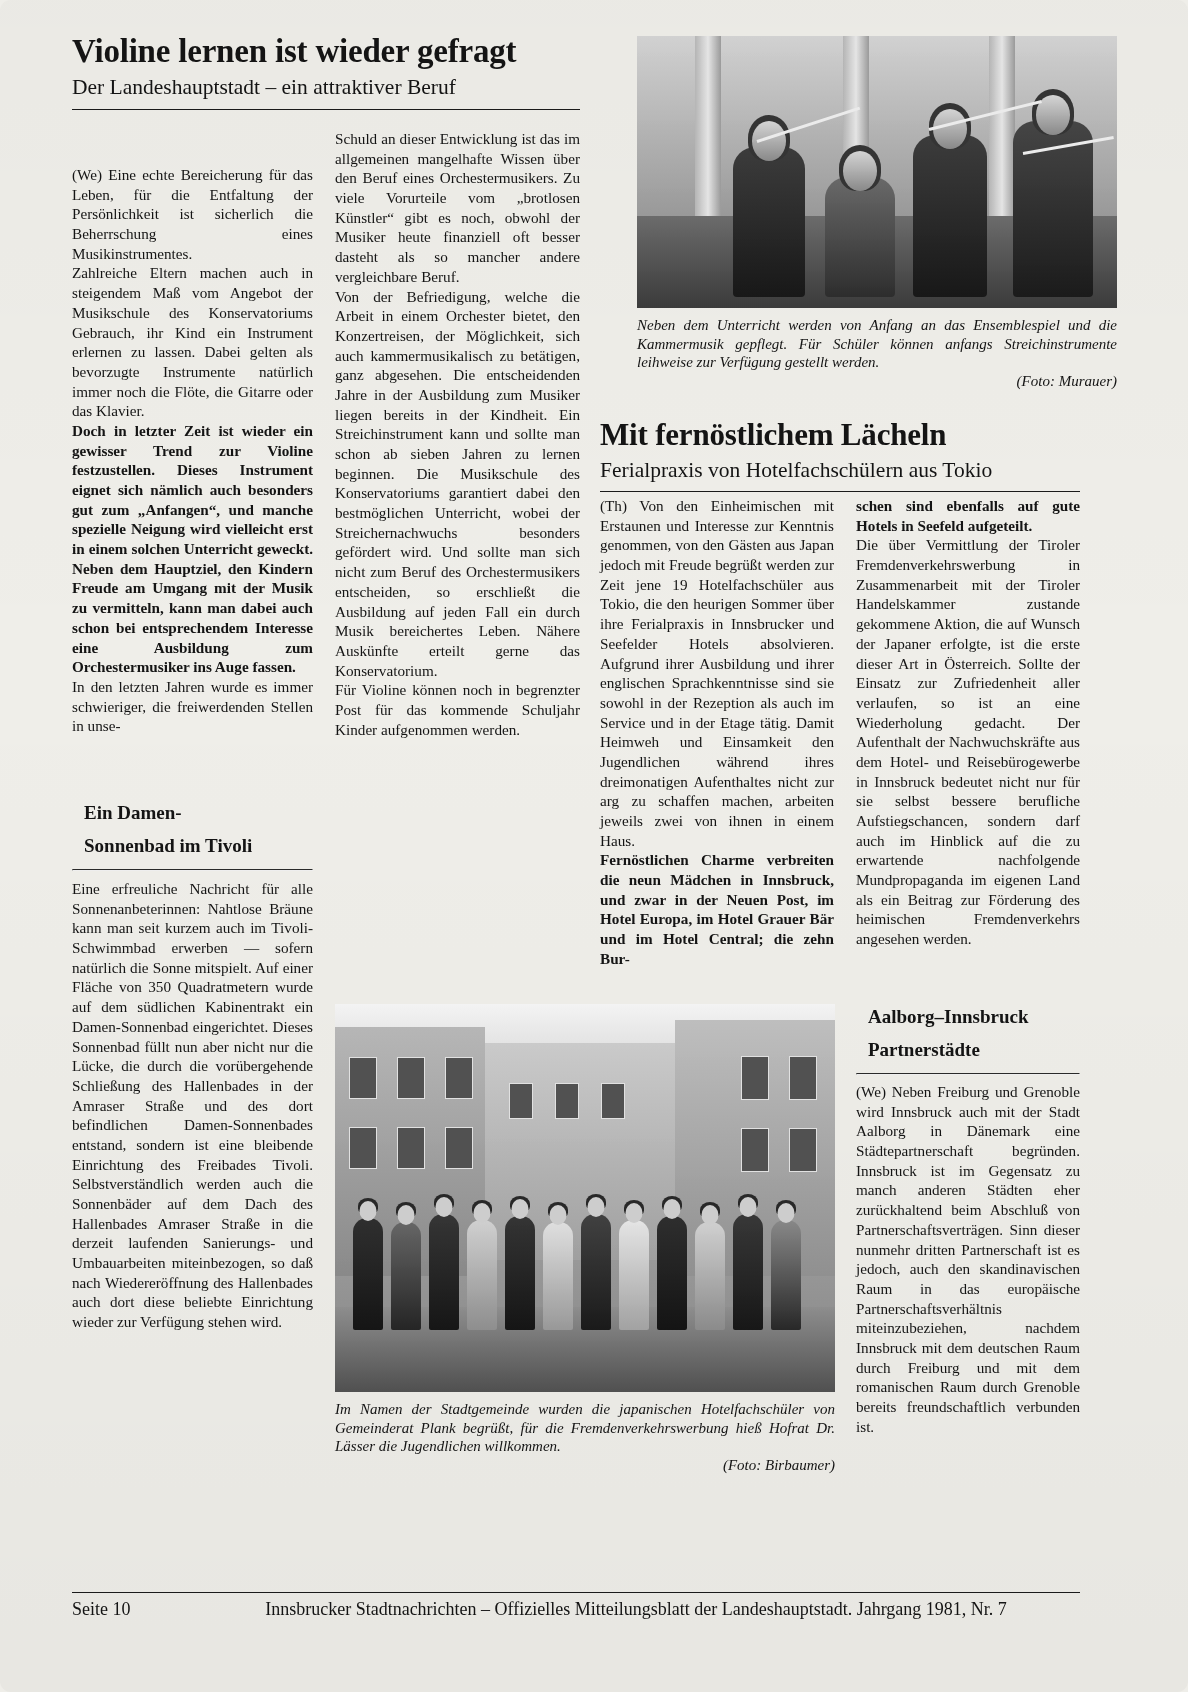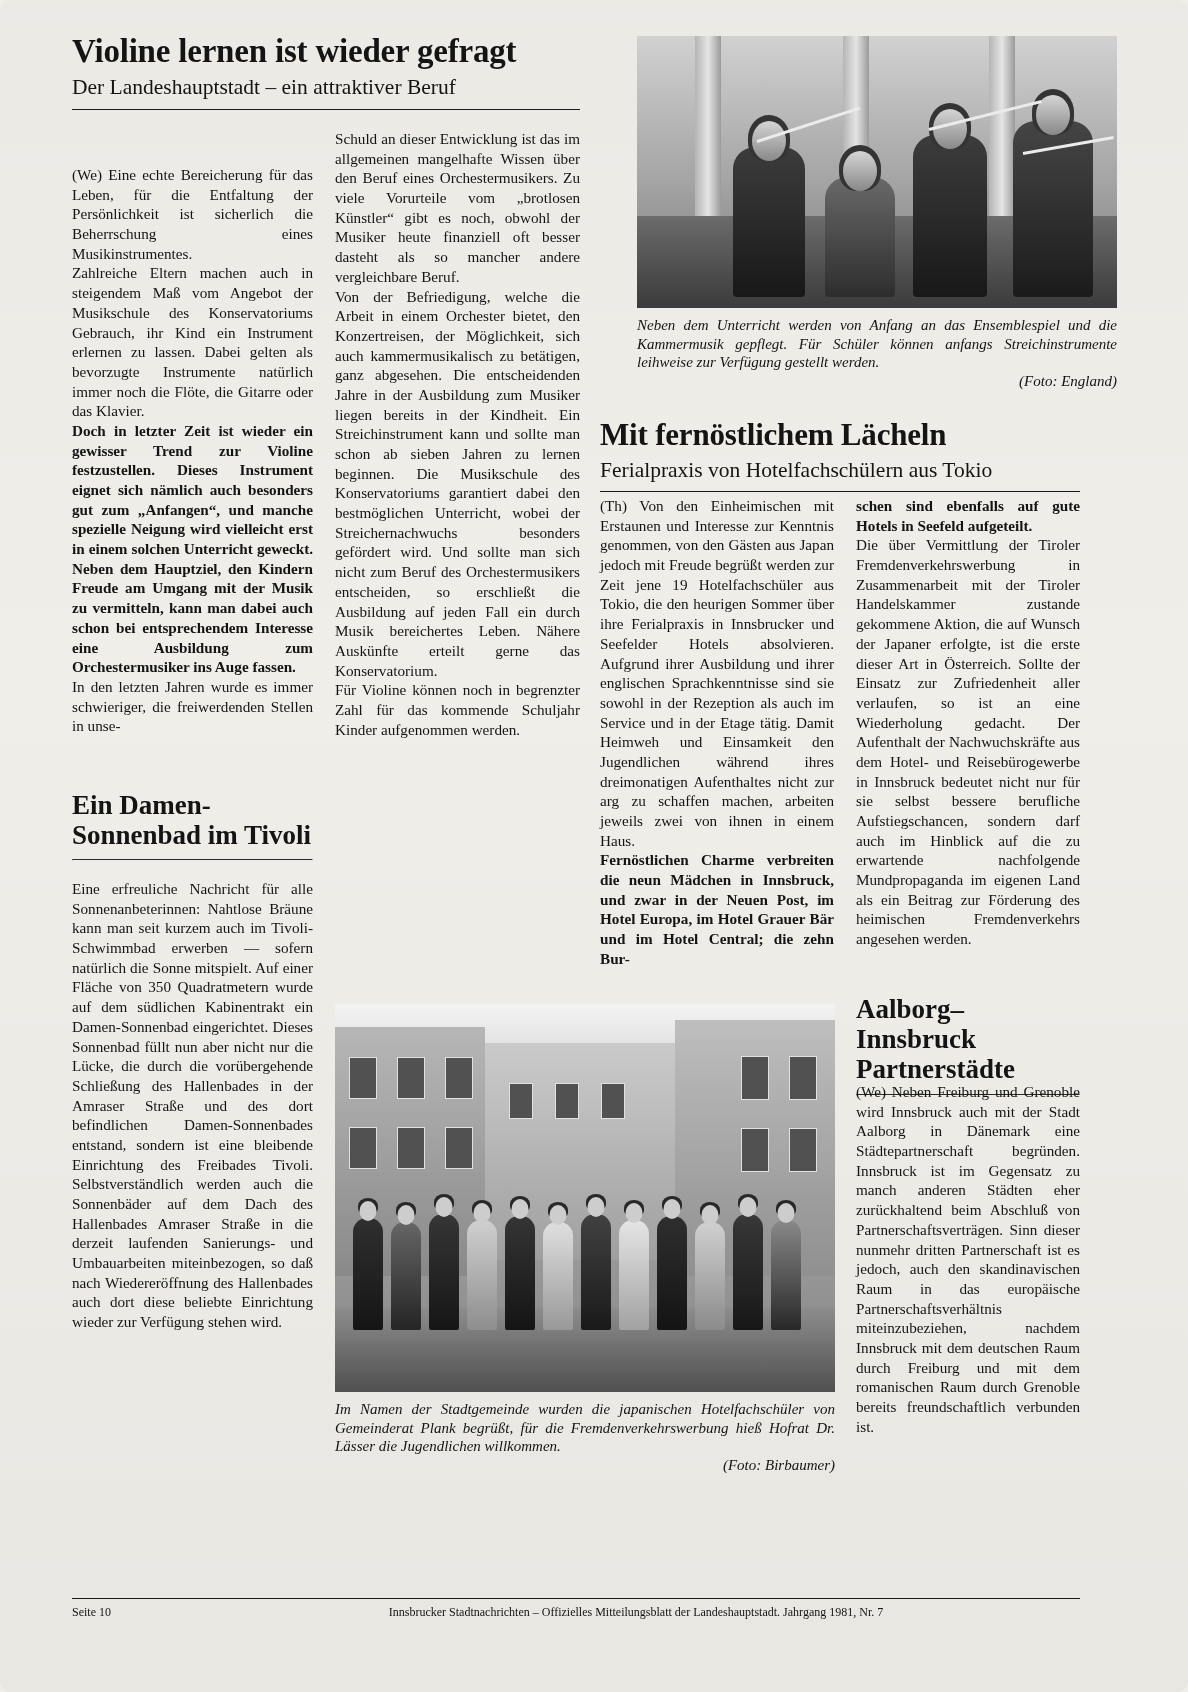--- a/index.html
+++ b/index.html
@@ -47,23 +47,23 @@
   h2.subhead {
     font-family:"Liberation Serif", serif;
     font-weight:normal;
     font-size:21.5px;
     line-height:1.15;
     margin:6px 0 0 0;
   }
   h3.secthead {
     font-family:"Liberation Serif", serif;
     font-weight:bold;
-    font-size:27px;
+    font-size:19px;
     line-height:1.12;
-    margin:0;
+    margin:12px;
   }
 
   
   .rule {
     border:0;
     border-top:1.6px solid #1a1a1a;
     margin:0;
   }
   .rule-thin { border-top:1px solid #2a2a2a; }
 
@@ -85,21 +85,21 @@
     line-height:1.24;
     text-align:justify;
   }
   .cap .credit { display:block; text-align:right; font-style:italic; }
 
   
   .footer {
     position:absolute;
     left:0; bottom:0;
     width:1008px;
-    font-size:12px;
+    font-size:18px;
   }
   .footer .line { border-top:1.4px solid #1a1a1a; margin-bottom:6px; }
   .footer .row { display:flex; justify-content:flex-start; align-items:baseline; }
   .footer .pg { width:150px; }
   .footer .ctr { flex:1; text-align:center; padding-right:30px; }
 
   
   #photo1 {
     background:
       radial-gradient(ellipse 70px 100px at 120px 150px, rgba(250,250,245,0.75), rgba(250,250,245,0) 70%),
@@ -194,21 +194,21 @@
       <h3 class="secthead">Sonnenbad im Tivoli</h3>
       <hr class="rule-thin" style="margin-top:9px;">
     </div>
     <div class="blk col-text" style="left:0; top:845px; width:241px;">
       <p>Eine erfreuliche Nachricht für alle Sonnenanbeterinnen: Nahtlose Bräune kann man seit kurzem auch im Tivoli-Schwimmbad erwerben — sofern natürlich die Sonne mitspielt. Auf einer Fläche von 350 Quadratmetern wurde auf dem südlichen Kabinentrakt ein Damen-Sonnenbad eingerichtet. Dieses Sonnenbad füllt nun aber nicht nur die Lücke, die durch die vorübergehende Schließung des Hallenbades in der Amraser Straße und des dort befindlichen Damen-Sonnenbades entstand, sondern ist eine bleibende Einrichtung des Freibades Tivoli. Selbstverständlich werden auch die Sonnenbäder auf dem Dach des Hallenbades Amraser Straße in die derzeit laufenden Sanierungs- und Umbauarbeiten miteinbezogen, so daß nach Wiedereröffnung des Hallenbades auch dort diese beliebte Einrichtung wieder zur Verfügung stehen wird.</p>
     </div>
 
     <div class="blk col-text" style="left:263px; top:95px; width:245px;">
       <p>Schuld an dieser Entwicklung ist das im allgemeinen mangelhafte Wissen über den Beruf eines Orchestermusikers. Zu viele Vorurteile vom „brotlosen Künstler“ gibt es noch, obwohl der Musiker heute finanziell oft besser dasteht als so mancher andere vergleichbare Beruf.</p>
       <p>Von der Befriedigung, welche die Arbeit in einem Orchester bietet, den Konzertreisen, der Möglichkeit, sich auch kammermusikalisch zu betätigen, ganz abgesehen. Die entscheidenden Jahre in der Ausbildung zum Musiker liegen bereits in der Kindheit. Ein Streichinstrument kann und sollte man schon ab sieben Jahren zu lernen beginnen. Die Musikschule des Konservatoriums garantiert dabei den bestmöglichen Unterricht, wobei der Streichernachwuchs besonders gefördert wird. Und sollte man sich nicht zum Beruf des Orchestermusikers entscheiden, so erschließt die Ausbildung auf jeden Fall ein durch Musik bereichertes Leben. Nähere Auskünfte erteilt gerne das Konservatorium.</p>
-      <p>Für Violine können noch in begrenzter Zahl für das kommende Schuljahr Kinder aufgenommen werden.</p>
+      <p>Für Violine können noch in begrenzter Post für das kommende Schuljahr Kinder aufgenommen werden.</p>
     </div>
 
     <div class="blk" style="left:528px; top:2px; width:480px;margin-left:37px;">
       <div class="photo" id="photo1" style="width:480px; height:272px;">
         <div class="wall"></div>
         <div class="floor"></div>
         <div class="pillar" style="left:58px;"></div>
         <div class="pillar" style="left:206px;"></div>
         <div class="pillar" style="left:352px;"></div>
 
@@ -227,21 +227,21 @@
         <div class="fig" style="left:376px; width:80px; height:176px; background:linear-gradient(180deg,#4a4844,#202020);">
           <div class="hair"></div>
           <div class="head"></div>
         </div>
         <div class="bow" style="left:120px; top:104px; width:108px; transform:rotate(-18deg);"></div>
         <div class="bow" style="left:292px; top:92px; width:116px; transform:rotate(-14deg);"></div>
         <div class="bow" style="left:386px; top:116px; width:92px; transform:rotate(-10deg);"></div>
       </div>
       <div class="cap" style="margin-top:8px;">
         <span>Neben dem Unterricht werden von Anfang an das Ensemblespiel und die Kammermusik gepflegt. Für Schüler können anfangs Streichinstrumente leihweise zur Verfügung gestellt werden.</span>
-        <span class="credit">(Foto: England)</span>
+        <span class="credit">(Foto: Murauer)</span>
       </div>
     </div>
 
     <div class="blk" style="left:528px; top:385px; width:480px;">
       <h1 class="headline" style="font-size:31px;">Mit fernöstlichem Lächeln</h1>
       <h2 class="subhead">Ferialpraxis von Hotelfachschülern aus Tokio</h2>
       <hr class="rule" style="margin-top:9px;">
     </div>
 
     <div class="blk col-text" style="left:528px; top:462px; width:234px;">

